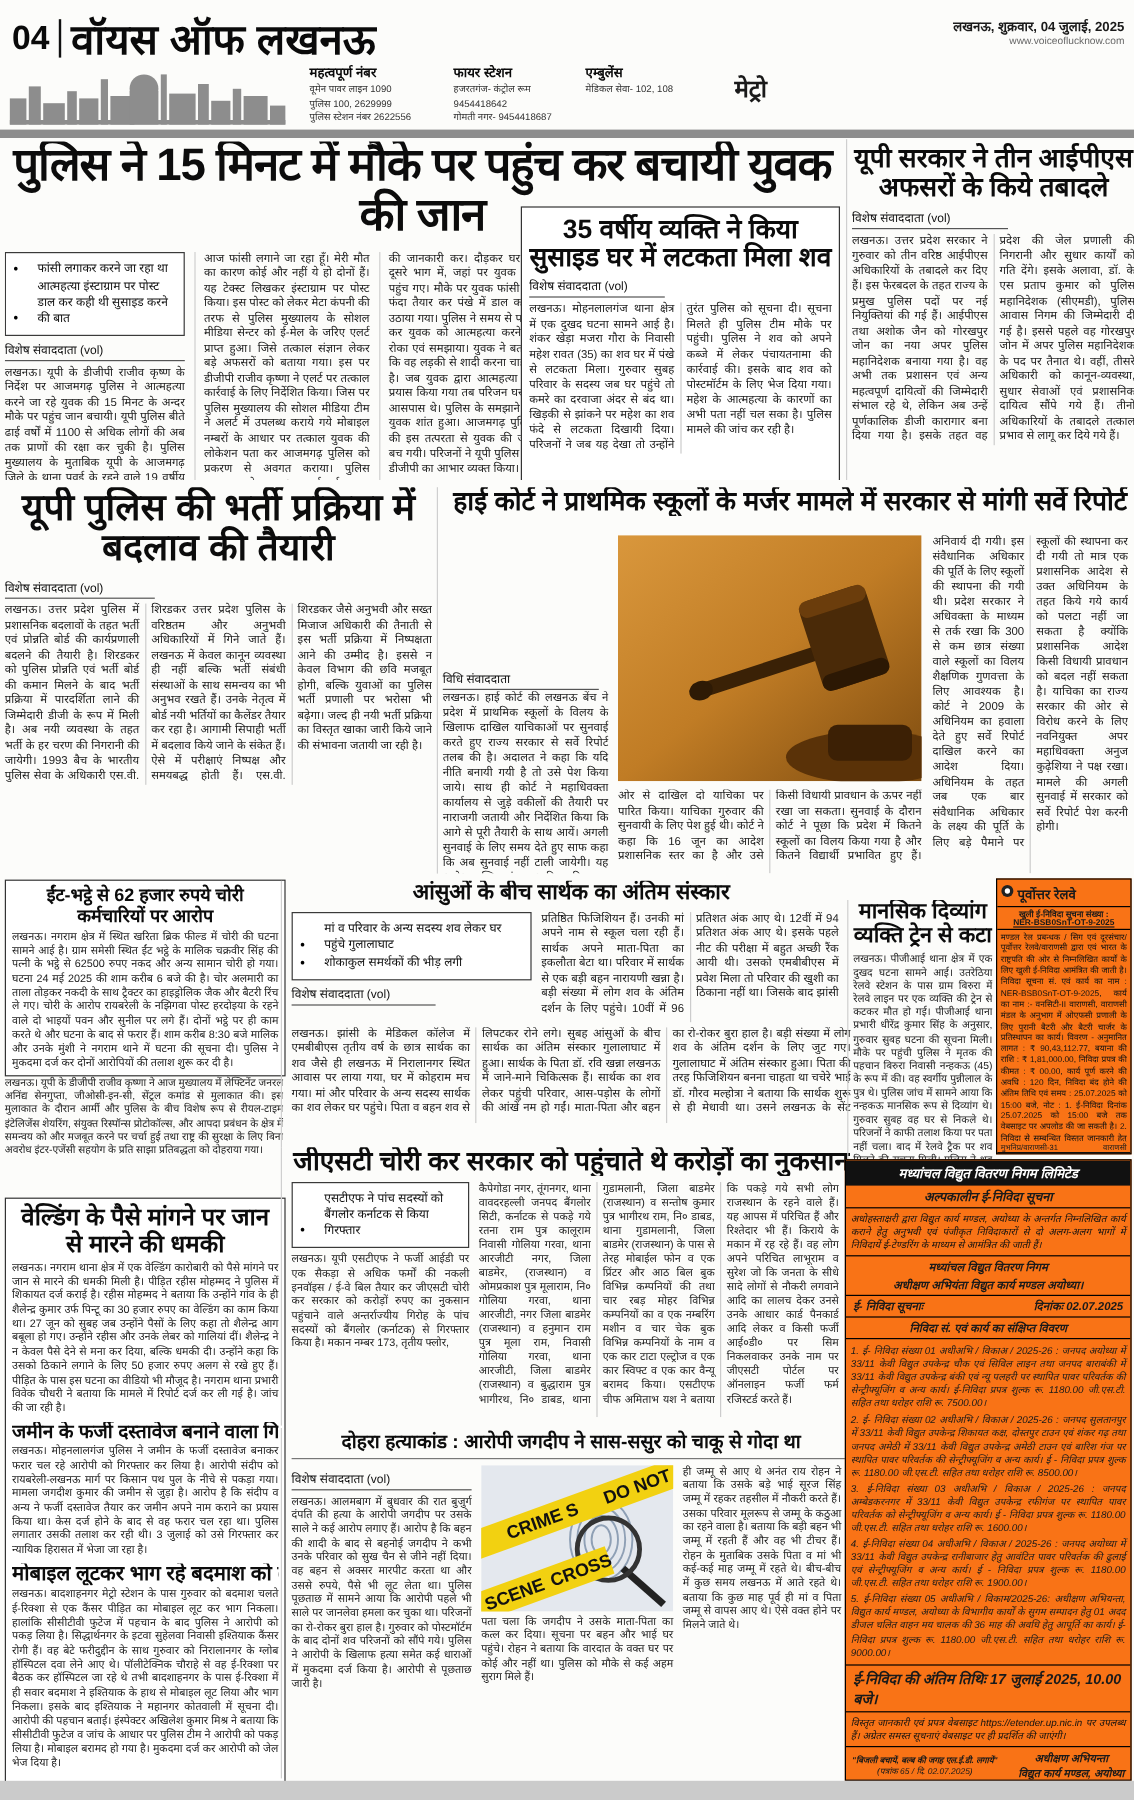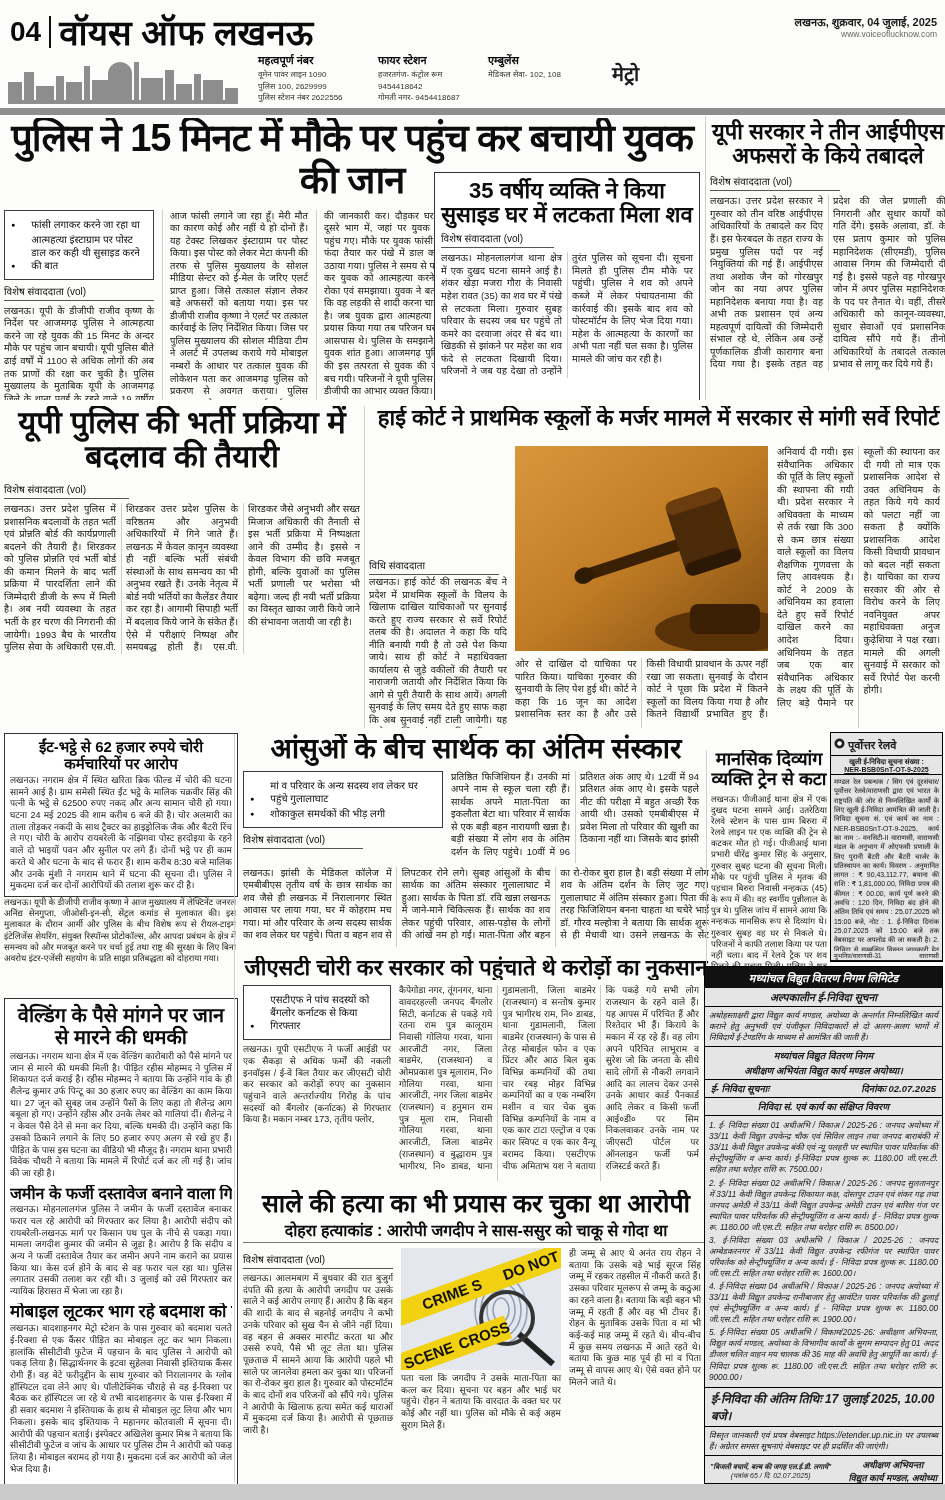--- a/index.html
+++ b/index.html
@@ -2,21 +2,21 @@
 <html lang="hi"><head>
 <meta charset="utf-8">
 <style>
   html,body{margin:0;padding:0;background:#e8e8e8;}
   .page{position:relative;width:945px;height:1500px;margin:0 auto;background:#fcfcfa;
         font-family:"Liberation Sans","DejaVu Sans",sans-serif;color:#1a1a1a;overflow:hidden;}
   .abs{position:absolute;}
   .hl{font-weight:bold;color:#0c0c0c;line-height:1.1;text-align:center;}
   .hl-xxl{font-size:38px;letter-spacing:-1px;}
   .hl-xl{font-size:31px;}
-  .hl-l2{font-size:28px;}
+  .hl-l2{font-size:18px;}
   .hl-lg{font-size:22px;}
   .hl-md{font-size:20px;}
   .hl-m2{font-size:18px;}
   .hl-sm{font-size:17px;}
   .hl-s2{font-size:16px;}
   .hl-xs{font-size:15px;}
   .hl-xxs{font-size:13.5px;}
   .body{font-size:9.5px;line-height:1.32;text-align:justify;color:#222;}
   .body-sm{font-size:9px;line-height:1.3;text-align:justify;color:#222;}
   .byline{font-weight:normal;font-size:10px;border-bottom:1px solid #555;padding-bottom:2px;margin:4px 0 4px 0;color:#111;}
@@ -31,21 +31,21 @@
   .mast-title{font-size:35px;font-weight:bold;letter-spacing:0px;color:#0a0a0a;}
   .mast-num{font-size:28px;font-weight:bold;border-right:2.5px solid #111;padding-right:8px;margin-right:8px;color:#0a0a0a;}
   .mast-date{font-size:11px;font-weight:bold;text-align:right;}
   .mast-web{font-size:8.5px;color:#666;text-align:right;}
   .info-h{font-size:11px;font-weight:bold;margin-bottom:2px;color:#0a0a0a;}
   .info-l{font-size:8px;line-height:1.45;color:#333;}
   .metro{font-size:20px;font-weight:bold;}
   .mast-rule{background:#8d8d8d;}
   .foot-band{background:#cbcbcb;}
   
-  .notice{border:1.2px solid #000;background:#e5e5e5;overflow:hidden;}
+  .notice{border:1.2px solid #000;background:#f97316;overflow:hidden;}
   .n-head{background:#111;color:#fff;font-weight:bold;text-align:center;font-size:11px;padding:3px 2px;}
   .n-sub{font-weight:bold;text-align:center;font-size:10.5px;border-bottom:1px solid #000;padding:2px;}
   .n-body{font-size:8.2px;line-height:1.35;text-align:justify;padding:3px 4px;color:#111;}
   .n-center{font-weight:bold;text-align:center;font-size:9.5px;border-bottom:1px solid #000;padding:2px;}
   .n-row{display:flex;justify-content:space-between;font-weight:bold;font-size:9.5px;border-bottom:1px solid #000;padding:2px 6px;}
   .n-item{font-size:8.2px;line-height:1.35;text-align:justify;margin:2px 0;}
   .rw{font-size:6.9px;line-height:1.35;text-align:justify;color:#111;}
   .photo{display:block;}
 </style>
 </head>
@@ -233,21 +233,20 @@
               <span>एसटीएफ ने पांच सदस्यों को बैंगलोर कर्नाटक से किया गिरफ्तार</span>
             </div>
         </div>
         <div class="body-sm" style="margin-top:4px;">लखनऊ। यूपी एसटीएफ ने फर्जी आईडी पर एक सैकड़ा से अधिक फर्मों की नकली इनवॉइस / ई-वे बिल तैयार कर जीएसटी चोरी कर सरकार को करोड़ों रुपए का नुकसान पहुंचाने वाले अन्तर्राज्यीय गिरोह के पांच सदस्यों को बैंगलोर (कर्नाटक) से गिरफ्तार किया है। मकान नम्बर 173, तृतीय फ्लोर,</div>
       </div>
       <div class="body-sm cols3" style="width:300px;height:196px;overflow:hidden;">कैपेगोडा नगर, तूंगनगर, थाना वावदरहल्ली जनपद बैंगलोर सिटी, कर्नाटक से पकड़े गये रतना राम पुत्र कालूराम निवासी गोलिया गरवा, थाना आरजीटी नगर, जिला बाडमेर, (राजस्थान) व ओमप्रकाश पुत्र मूलाराम, नि० गोलिया गरवा, थाना आरजीटी, नगर जिला बाडमेर (राजस्थान) व हनुमान राम पुत्र मूला राम, निवासी गोलिया गरवा, थाना आरजीटी, जिला बाडमेर (राजस्थान) व बुद्धाराम पुत्र भागीरथ, नि० डाबड, थाना गुडामलानी, जिला बाडमेर (राजस्थान) व सन्तोष कुमार पुत्र भागीरथ राम, नि० डाबड, थाना गुडामलानी, जिला बाडमेर (राजस्थान) के पास से तेरह मोबाईल फोन व एक प्रिंटर और आठ बिल बुक विभिन्न कम्पनियों की तथा चार रबड़ मोहर विभिन्न कम्पनियों का व एक नम्बरिंग मशीन व चार चेक बुक विभिन्न कम्पनियों के नाम व एक कार टाटा एल्ट्रोज व एक कार स्विफ्ट व एक कार वैन्यू बरामद किया। एसटीएफ चीफ अमिताभ यश ने बताया कि पकड़े गये सभी लोग राजस्थान के रहने वाले हैं। यह आपस में परिचित हैं और रिश्तेदार भी हैं। किराये के मकान में रह रहे हैं। वह लोग अपने परिचित लाभूराम व सुरेश जो कि जनता के सीधे सादे लोगों से नौकरी लगवाने आदि का लालच देकर उनसे उनके आधार कार्ड पैनकार्ड आदि लेकर व किसी फर्जी आई०डी० पर सिम निकलवाकर उनके नाम पर जीएसटी पोर्टल पर ऑनलाइन फर्जी फर्म रजिस्टर्ड करते हैं।</div>
     </div>
   </div>
 
   <div class="abs rule-v" style="left:234px;top:1190px;width:466px;height:292px;padding-left:8px;overflow:hidden;">
-    <div class="hl" style="font-size:25px;">साले की हत्या का भी प्रयास कर चुका था आरोपी</div>
     <div class="hl hl-s2" style="margin-top:4px;border-bottom:1px solid #777;padding-bottom:3px;">दोहरा हत्याकांड : आरोपी जगदीप ने सास-ससुर को चाकू से गोदा था</div>
     <div style="display:flex;gap:8px;margin-top:5px;">
       <div style="width:150px;flex:none;">
         <div class="byline">विशेष संवाददाता (vol)</div>
         <div class="body-sm">लखनऊ। आलमबाग में बुधवार की रात बुजुर्ग दंपति की हत्या के आरोपी जगदीप पर उसके साले ने कई आरोप लगाए हैं। आरोप है कि बहन की शादी के बाद से बहनोई जगदीप ने कभी उनके परिवार को सुख चैन से जीने नहीं दिया। वह बहन से अक्सर मारपीट करता था और उससे रुपये, पैसे भी लूट लेता था। पुलिस पूछताछ में सामने आया कि आरोपी पहले भी साले पर जानलेवा हमला कर चुका था। परिजनों का रो-रोकर बुरा हाल है। गुरुवार को पोस्टमॉर्टम के बाद दोनों शव परिजनों को सौंपे गये। पुलिस ने आरोपी के खिलाफ हत्या समेत कई धाराओं में मुकदमा दर्ज किया है। आरोपी से पूछताछ जारी है।</div>
       </div>
       <div style="width:160px;flex:none;">
         <div class="photo" style="width:160px;height:122px;">
           <svg width="160" height="122" viewBox="0 0 160 122">
             <rect width="160" height="122" fill="#e4e8ee"></rect>

